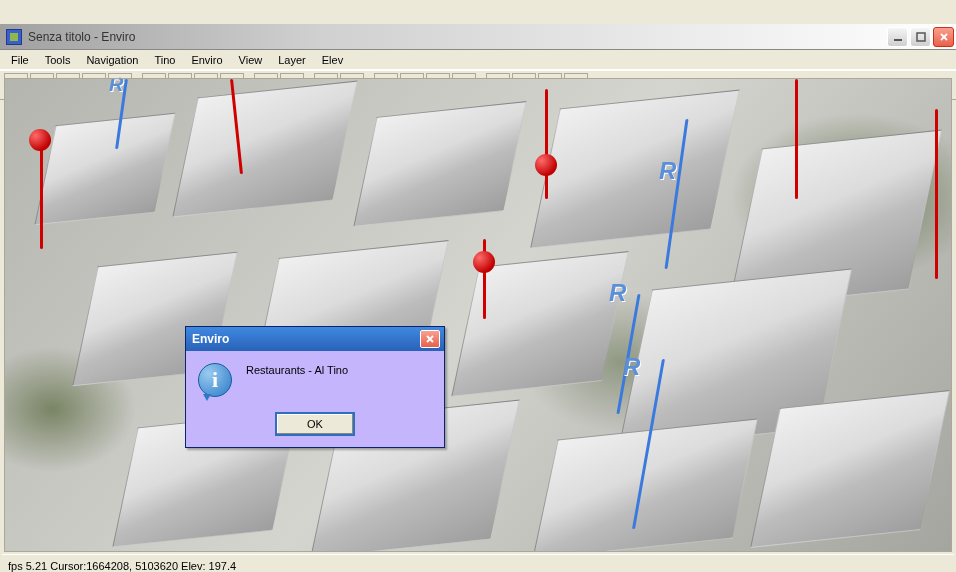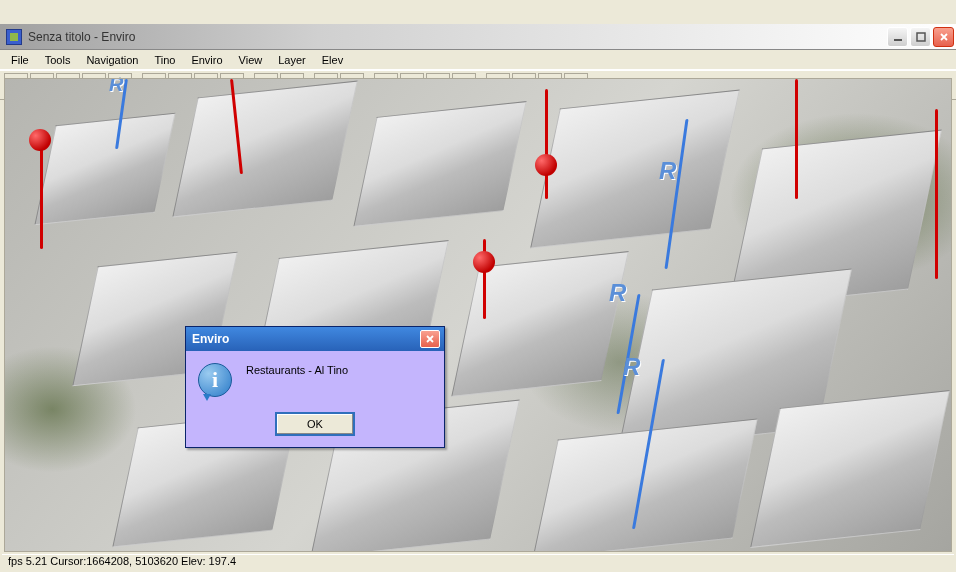--- a/index.html
+++ b/index.html
@@ -82,21 +82,21 @@
   .info-icon { width:34px; height:34px; border-radius:50%; background:radial-gradient(circle at 30% 30%,#9acbf0,#2a7ac8);
                display:flex; align-items:center; justify-content:center; color:#fff; font-size:22px; font-weight:bold; font-family:Georgia,serif; border:1px solid #1a5a9a; position:relative; }
   .info-icon::after { content:""; position:absolute; bottom:-5px; left:4px; width:0; height:0; border-left:4px solid transparent; border-right:4px solid transparent; border-top:7px solid #2a7ac8; }
   .dialog-text { font-size:11px; color:#000; line-height:1.35; }
   .dialog-actions { display:flex; justify-content:center; padding:4px 0 12px; }
   .ok-btn { width:78px; height:22px; font-size:11px; border:1px solid #888; background:#ece9d8;
             box-shadow:inset -1px -1px 0 #888, inset 1px 1px 0 #fff; outline:2px solid #2f6fbc; outline-offset:-1px; }
 
   
   .statusbar { position:absolute; left:2px; right:2px; bottom:0; height:18px; background:#ece9d8;
-               border-top:1px solid #fff; display:flex; align-items:flex-start; font-size:11px; color:#000;
+               border-top:1px solid #fff; display:flex; align-items:flex-end; font-size:11px; color:#000;
                padding:0 6px; gap:30px; }
   .statusbar .spacer { flex:1; }
 </style>
 </head>
 <body>
 
 <div class="titlebar">
   <div class="app-icon">
     <svg viewBox="0 0 10 10">
         <rect x="1" y="1" width="8" height="8" fill="#8fb84a"></rect>

